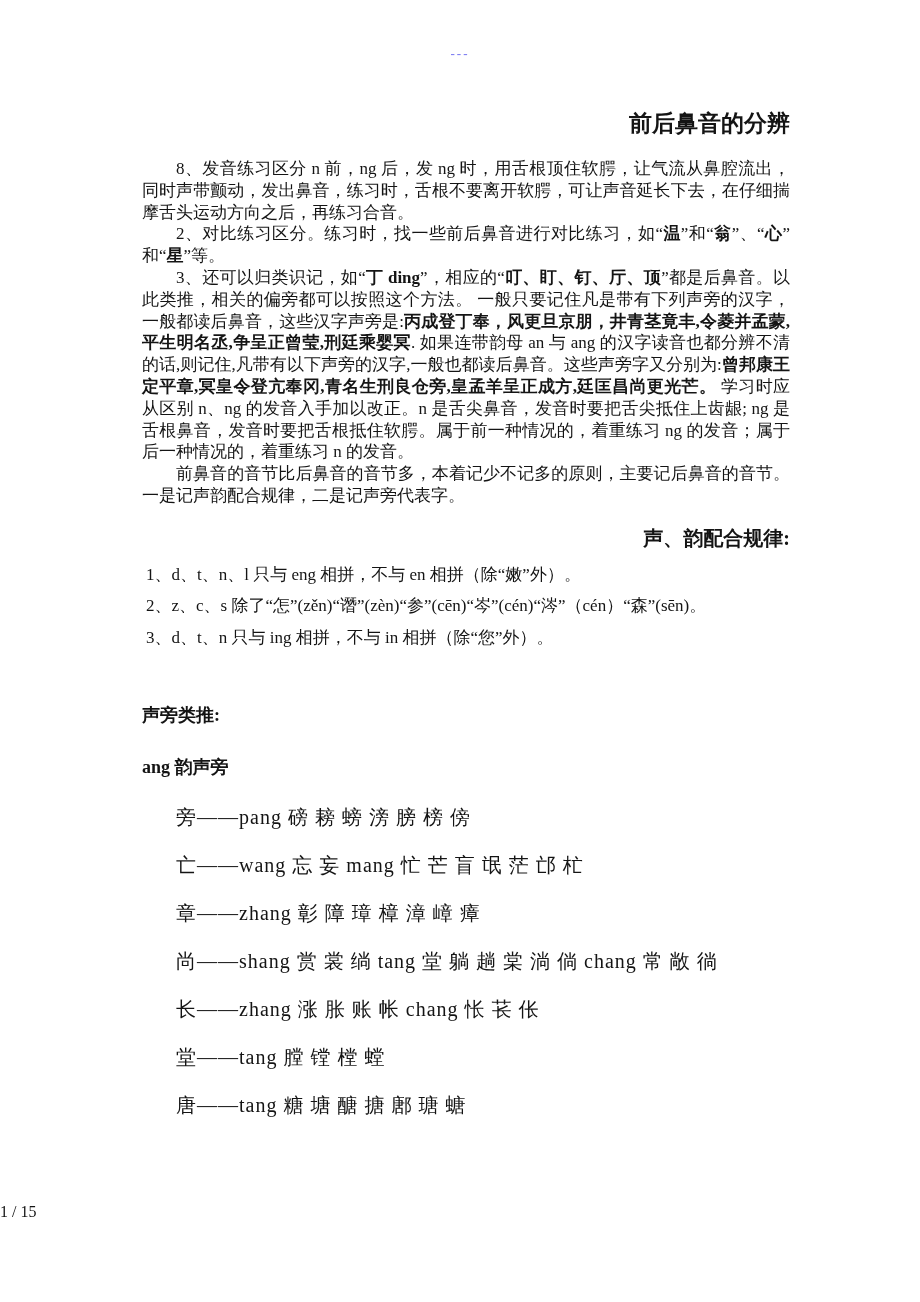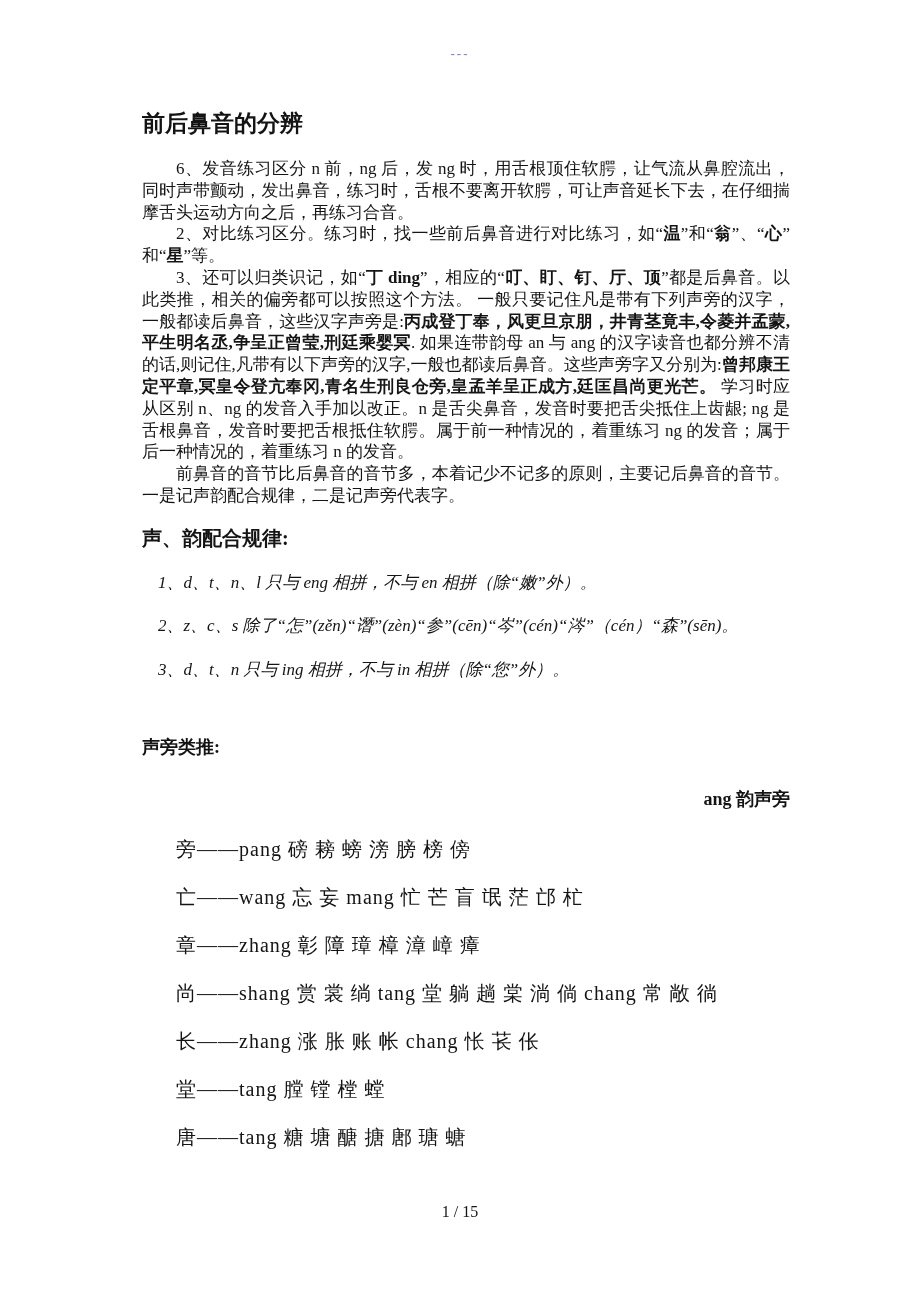--- a/index.html
+++ b/index.html
@@ -14,68 +14,67 @@
   }
   .top-marker{
     position:absolute;top:46px;left:0;width:100%;
     text-align:center;
     font-size:13px;font-weight:bold;letter-spacing:2px;
   }
   .content{
     position:absolute;top:108px;left:142px;width:648px;
   }
   .doc-title{
-    text-align:left;font-weight:bold;font-size:23px;line-height:32px;
+    text-align:right;font-weight:bold;font-size:23px;line-height:32px;
     margin:0 0 18px 0;
   }
   .para{
     margin:0;text-align:justify;text-indent:2em;
     font-size:17px;line-height:21.8px;
   }
   .para .b{font-weight:bold;}
   .rules-heading{
-    text-align:left;font-weight:bold;font-size:20px;line-height:30px;
+    text-align:right;font-weight:bold;font-size:20px;line-height:30px;
     margin:16px 0 8px 0;
   }
   .rules-list{margin:0;padding:0;list-style:none;}
   .rules-list li{
-    font-size:17px;line-height:27.5px;text-align:justify;margin:16px;font-style:italic;
+    font-size:17px;line-height:27.5px;text-align:justify;margin:4px;
   }
   .analogy-heading{
     text-align:left;font-weight:bold;font-size:18px;line-height:24px;
     margin:52px 0 0 0;
   }
   .group-heading{
     font-weight:bold;font-size:18px;line-height:24px;
     margin:28px 0 13px 0;
-    text-align:right;
   }
   .radical-list{margin:14px 0 0 0;padding:0 0 0 34px;list-style:none;}
   .radical-list li{
     font-size:20px;line-height:48px;letter-spacing:1px;margin:0;
     white-space:nowrap;
   }
   .page-footer{
     position:absolute;top:1203px;left:0;width:100%;
-    text-align:center;font-size:16px;
+    font-size:16px;
   }
 </style>
 </head>
 <body>
 
 <div class="page">
 
   <div class="top-marker" style="color: rgb(125, 125, 242);">---</div>
 
   <div class="content">
 
     <h1 class="doc-title">前后鼻音的分辨</h1>
 
     <div>
-        <p class="para"><span>6、发音练习区分 n 前，ng 后，发 ng 时，用舌根顶住软腭，让气流从鼻腔流出，同时声带颤动，发出鼻音，练习时，舌根不要离开软腭，可让声音延长下去，在仔细揣摩舌头运动方向之后，再练习合音。</span></p>
+        <p class="para"><span>8、发音练习区分 n 前，ng 后，发 ng 时，用舌根顶住软腭，让气流从鼻腔流出，同时声带颤动，发出鼻音，练习时，舌根不要离开软腭，可让声音延长下去，在仔细揣摩舌头运动方向之后，再练习合音。</span></p>
         <p class="para"><span>2、对比练习区分。练习时，找一些前后鼻音进行对比练习，如“</span><span class="b">温</span><span>”和“</span><span class="b">翁</span><span>”、“</span><span class="b">心</span><span>”和“</span><span class="b">星</span><span>”等。</span></p>
         <p class="para"><span>3、还可以归类识记，如“</span><span class="b">丁 ding</span><span>”，相应的“</span><span class="b">叮、盯、钉、厅、顶</span><span>”都是后鼻音。以此类推，相关的偏旁都可以按照这个方法。 一般只要记住凡是带有下列声旁的汉字，一般都读后鼻音，这些汉字声旁是:</span><span class="b">丙成登丁奉，风更旦京朋，井青茎竟丰,令菱并孟蒙,平生明名丞,争呈正曾莹,刑廷乘婴冥</span><span>. 如果连带韵母 an 与 ang 的汉字读音也都分辨不清的话,则记住,凡带有以下声旁的汉字,一般也都读后鼻音。这些声旁字又分别为:</span><span class="b">曾邦康王定平章,冥皇令登亢奉冈,青名生刑良仓旁,皇孟羊呈正成方,廷匡昌尚更光芒。</span><span> 学习时应从区别 n、ng 的发音入手加以改正。n 是舌尖鼻音，发音时要把舌尖抵住上齿龈; ng 是舌根鼻音，发音时要把舌根抵住软腭。属于前一种情况的，着重练习 ng 的发音；属于后一种情况的，着重练习 n 的发音。</span></p>
         <p class="para"><span>前鼻音的音节比后鼻音的音节多，本着记少不记多的原则，主要记后鼻音的音节。一是记声韵配合规律，二是记声旁代表字。</span></p>
       </div>
 
     <h2 class="rules-heading">声、韵配合规律:</h2>
 
     <ul class="rules-list">
         <li>1、d、t、n、l 只与 eng 相拼，不与 en 相拼（除“嫩”外）。</li>
         <li>2、z、c、s 除了“怎”(zěn)“谮”(zèn)“参”(cēn)“岑”(cén)“涔”（cén）“森”(sēn)。</li>

